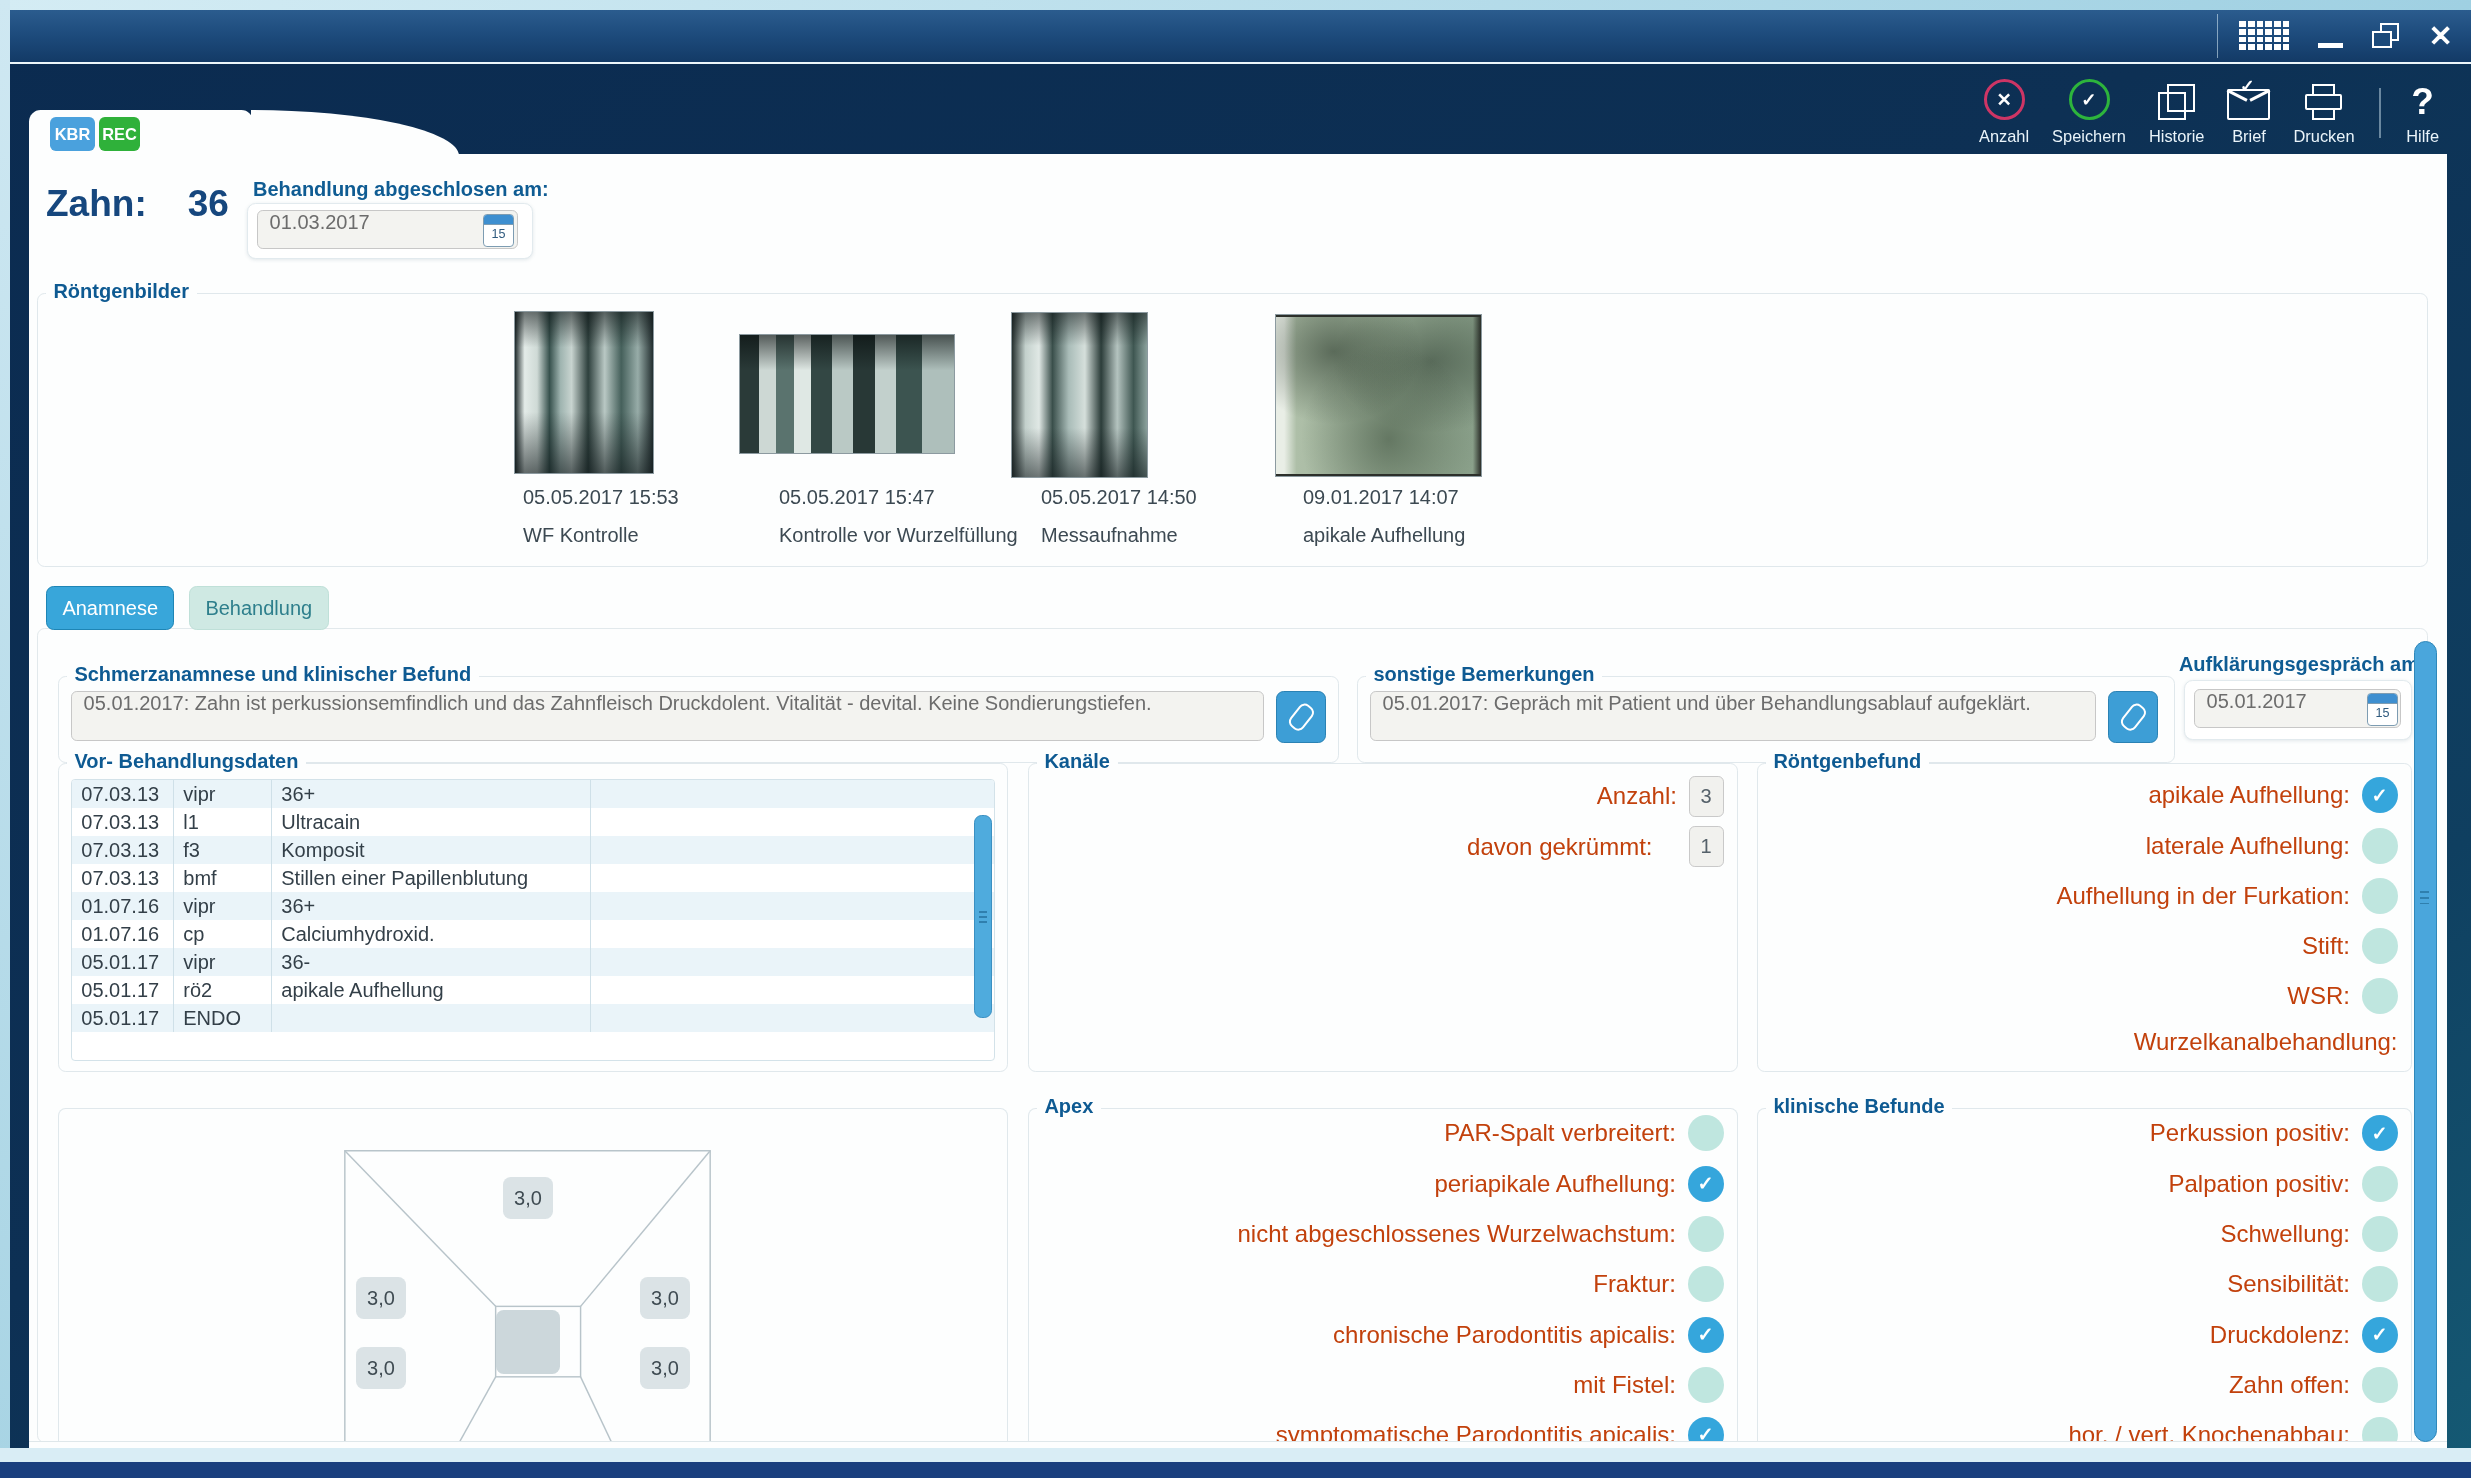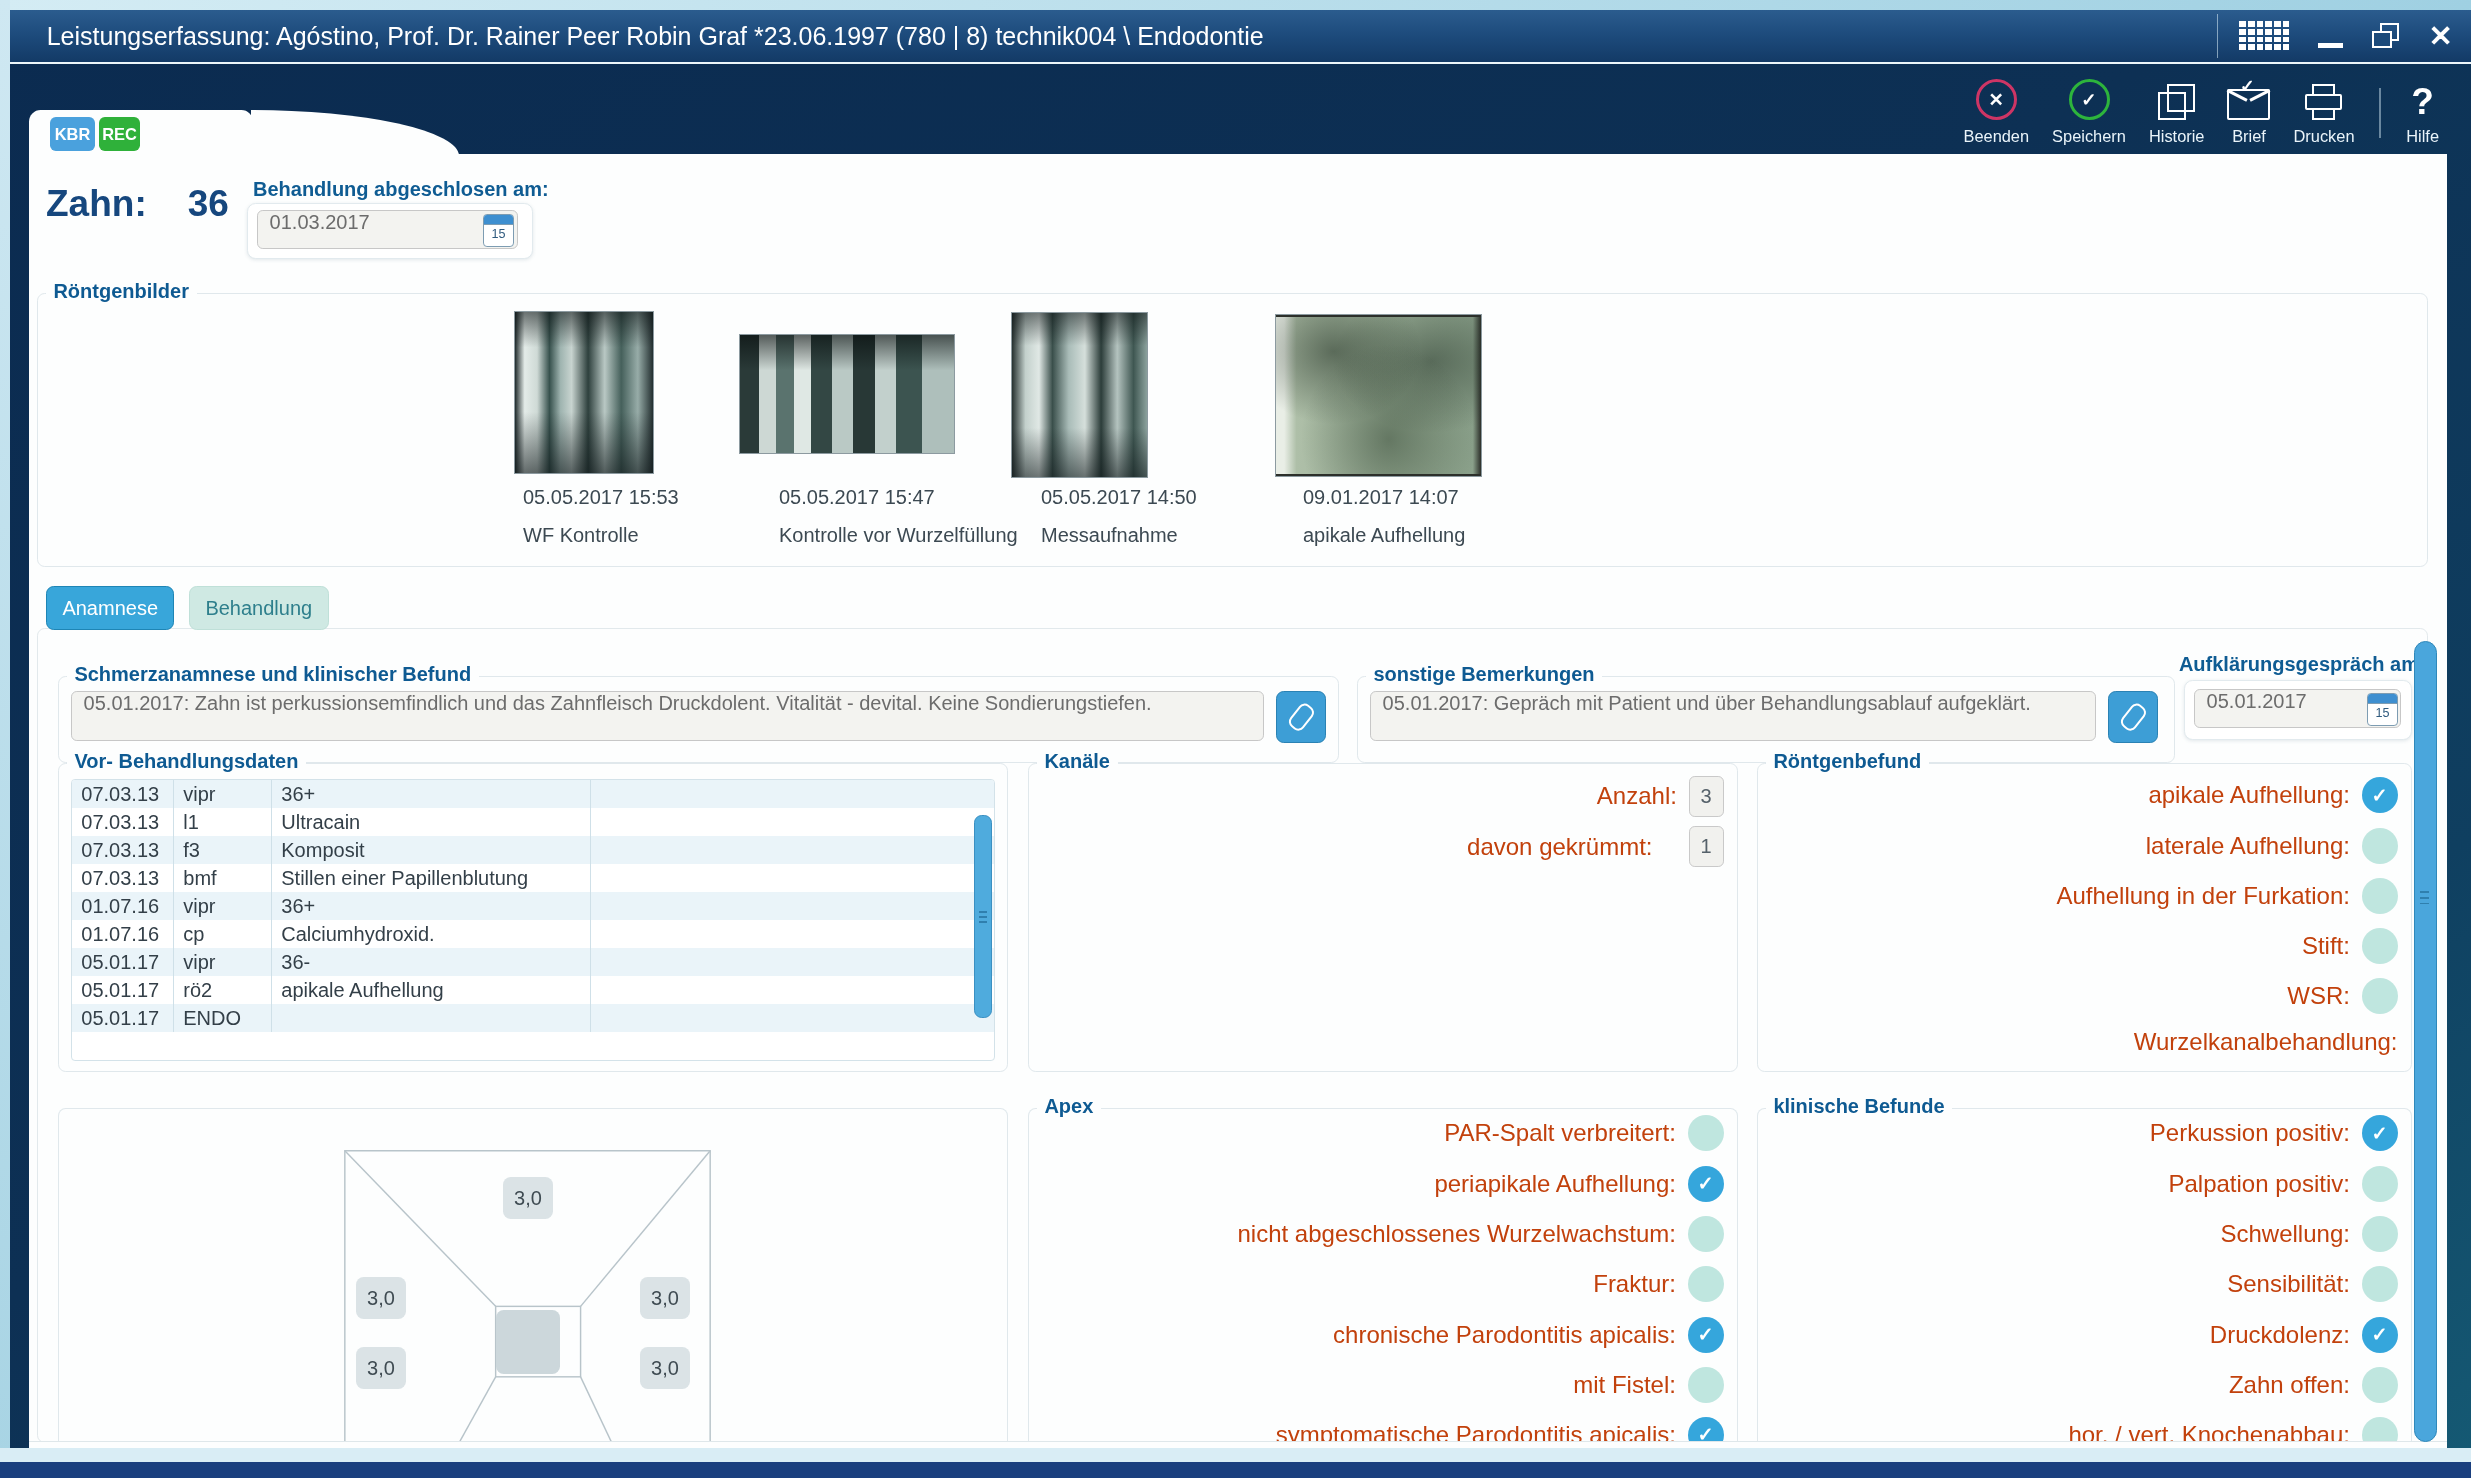--- a/index.html
+++ b/index.html
@@ -131,21 +131,20 @@
   .win-scroll .grip{position:absolute;left:4.8px;top:249px;display:flex;flex-direction:column;gap:3.9px;}
   .win-scroll .grip i{display:block;width:9.7px;height:1.9px;background:#2f7fae;}
 </style>
 </head>
 <body>
 
 <div class="frame-top"></div>
 <div class="frame-left"></div>
 
 <div class="titlebar">
-  <div class="title-text">Leistungserfassung: Agóstino, Prof. Dr. Rainer Peer Robin Graf *23.06.1997 (780 |  8) technik004 \ Endodontie</div>
   <div class="win-btns">
     <div class="winbtn">
       <div class="icon-kbd">
         <span></span>
           <span></span>
           <span></span>
           <span></span>
           <span></span>
           <span></span>
         <span></span>
@@ -181,21 +180,21 @@
         <span class="icon-close">✕</span>
       </div>
   </div>
 </div>
 
 <div class="toolbar">
   <div class="tool">
     <div class="icon-circ circ-red">
         <span>✕</span>
       </div>
-    <div class="tool-label">Beenden</div>
+    <div class="tool-label">Anzahl</div>
   </div>
   <div class="tool">
     <div class="icon-circ circ-green">
         <span>✓</span>
       </div>
     <div class="tool-label">Speichern</div>
   </div>
   <div class="tool">
     <div class="icon-copy">
         <div class="c-back"></div>

